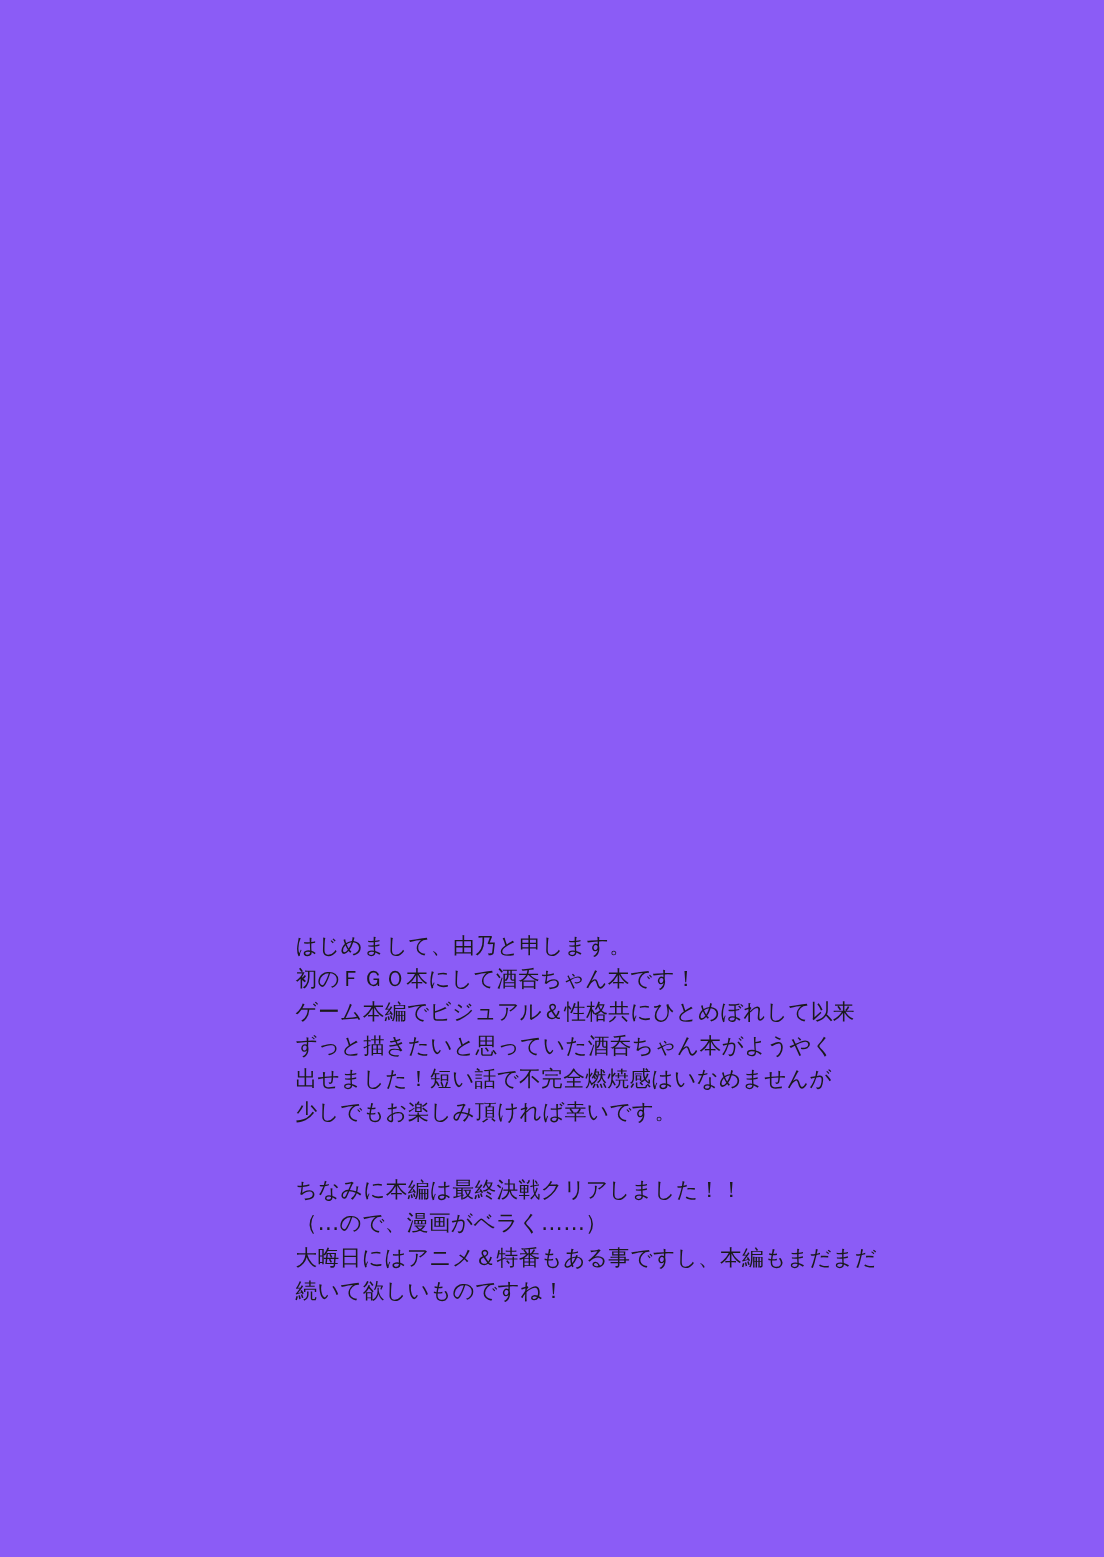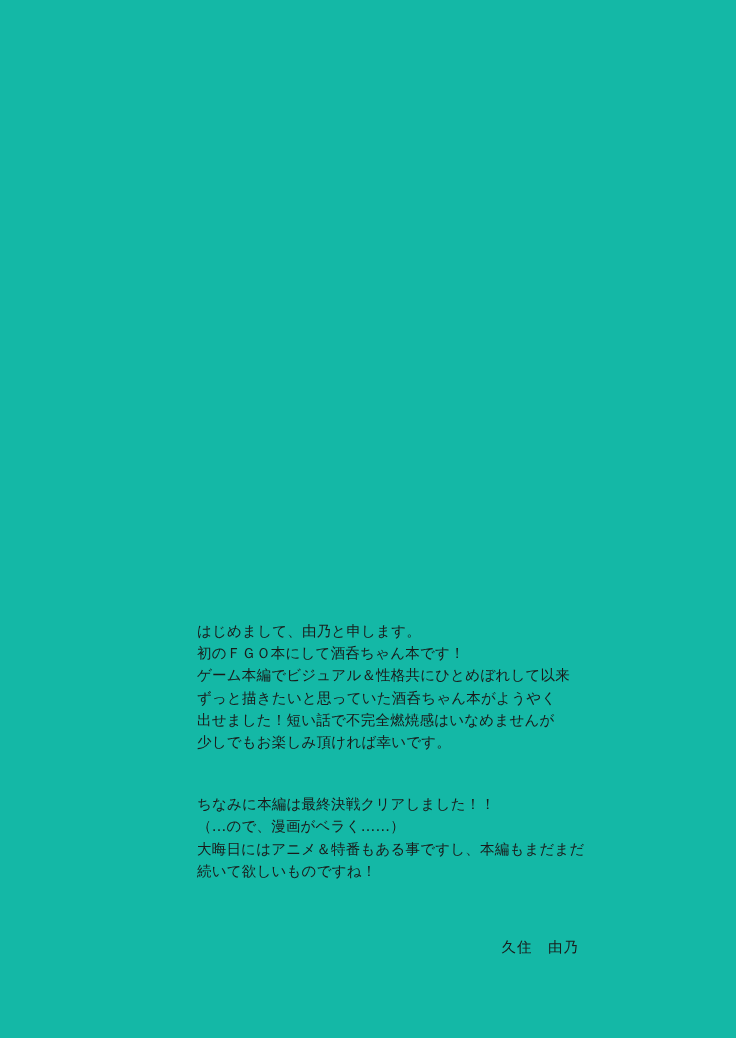--- a/index.html
+++ b/index.html
@@ -11,38 +11,38 @@
     width: 736px;
     height: 1038px;
     position: relative;
     overflow: hidden;
     font-family: "DejaVu Sans", "Liberation Sans", sans-serif;
     color: #1b1b1b;
   }
   .page {
     position: absolute;
     inset: 0;
-    background: #14b8a6;
+    background: #8b5cf6;
   }
   .afterword {
     position: absolute;
     left: 197px;
     top: 620px;
     width: 460px;
   }
   .para {
     margin: 0 0 0 0;
     font-size: 14.5px;
     line-height: 22.2px;
     letter-spacing: 0.2px;
     white-space: pre-wrap;
     color: #1a1a1a;
   }
   .para + .para {
-    margin-top: 40px;
+    margin-top: 30px;
   }
   .signature {
     position: absolute;
     left: 197px;
     top: 938px;
     width: 460px;
     text-align: right;
     font-size: 14.5px;
     letter-spacing: 1px;
     color: #1a1a1a;
@@ -61,15 +61,14 @@
 ゲーム本編でビジュアル＆性格共にひとめぼれして以来
 ずっと描きたいと思っていた酒呑ちゃん本がようやく
 出せました！短い話で不完全燃焼感はいなめませんが
 少しでもお楽しみ頂ければ幸いです。</p>
     <p class="para">ちなみに本編は最終決戦クリアしました！！
 （…ので、漫画がベラく……）
 大晦日にはアニメ＆特番もある事ですし、本編もまだまだ
 続いて欲しいものですね！</p>
   </div>
 
-  <div class="signature">久住　由乃</div>
 
 </div>
 
 </body></html>

